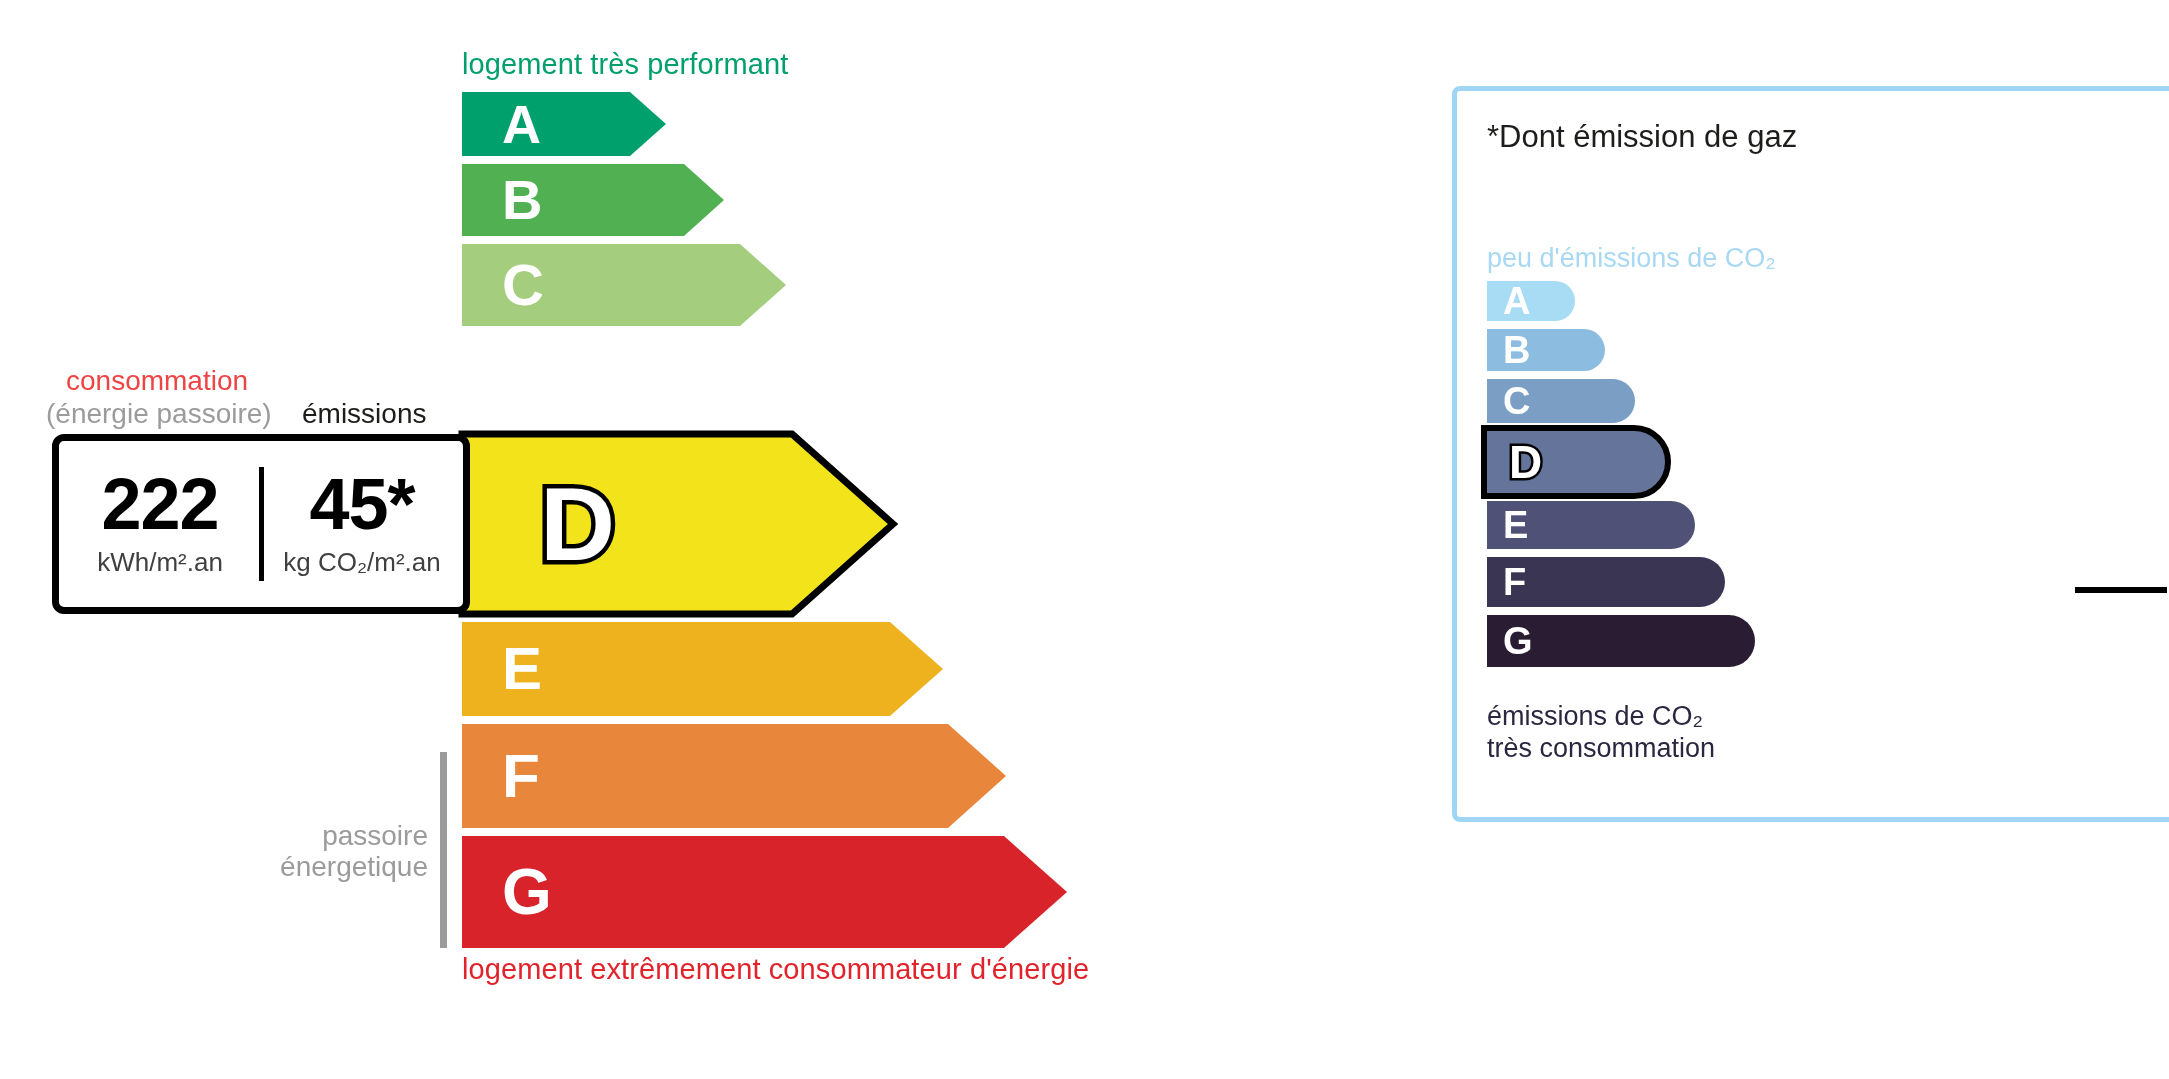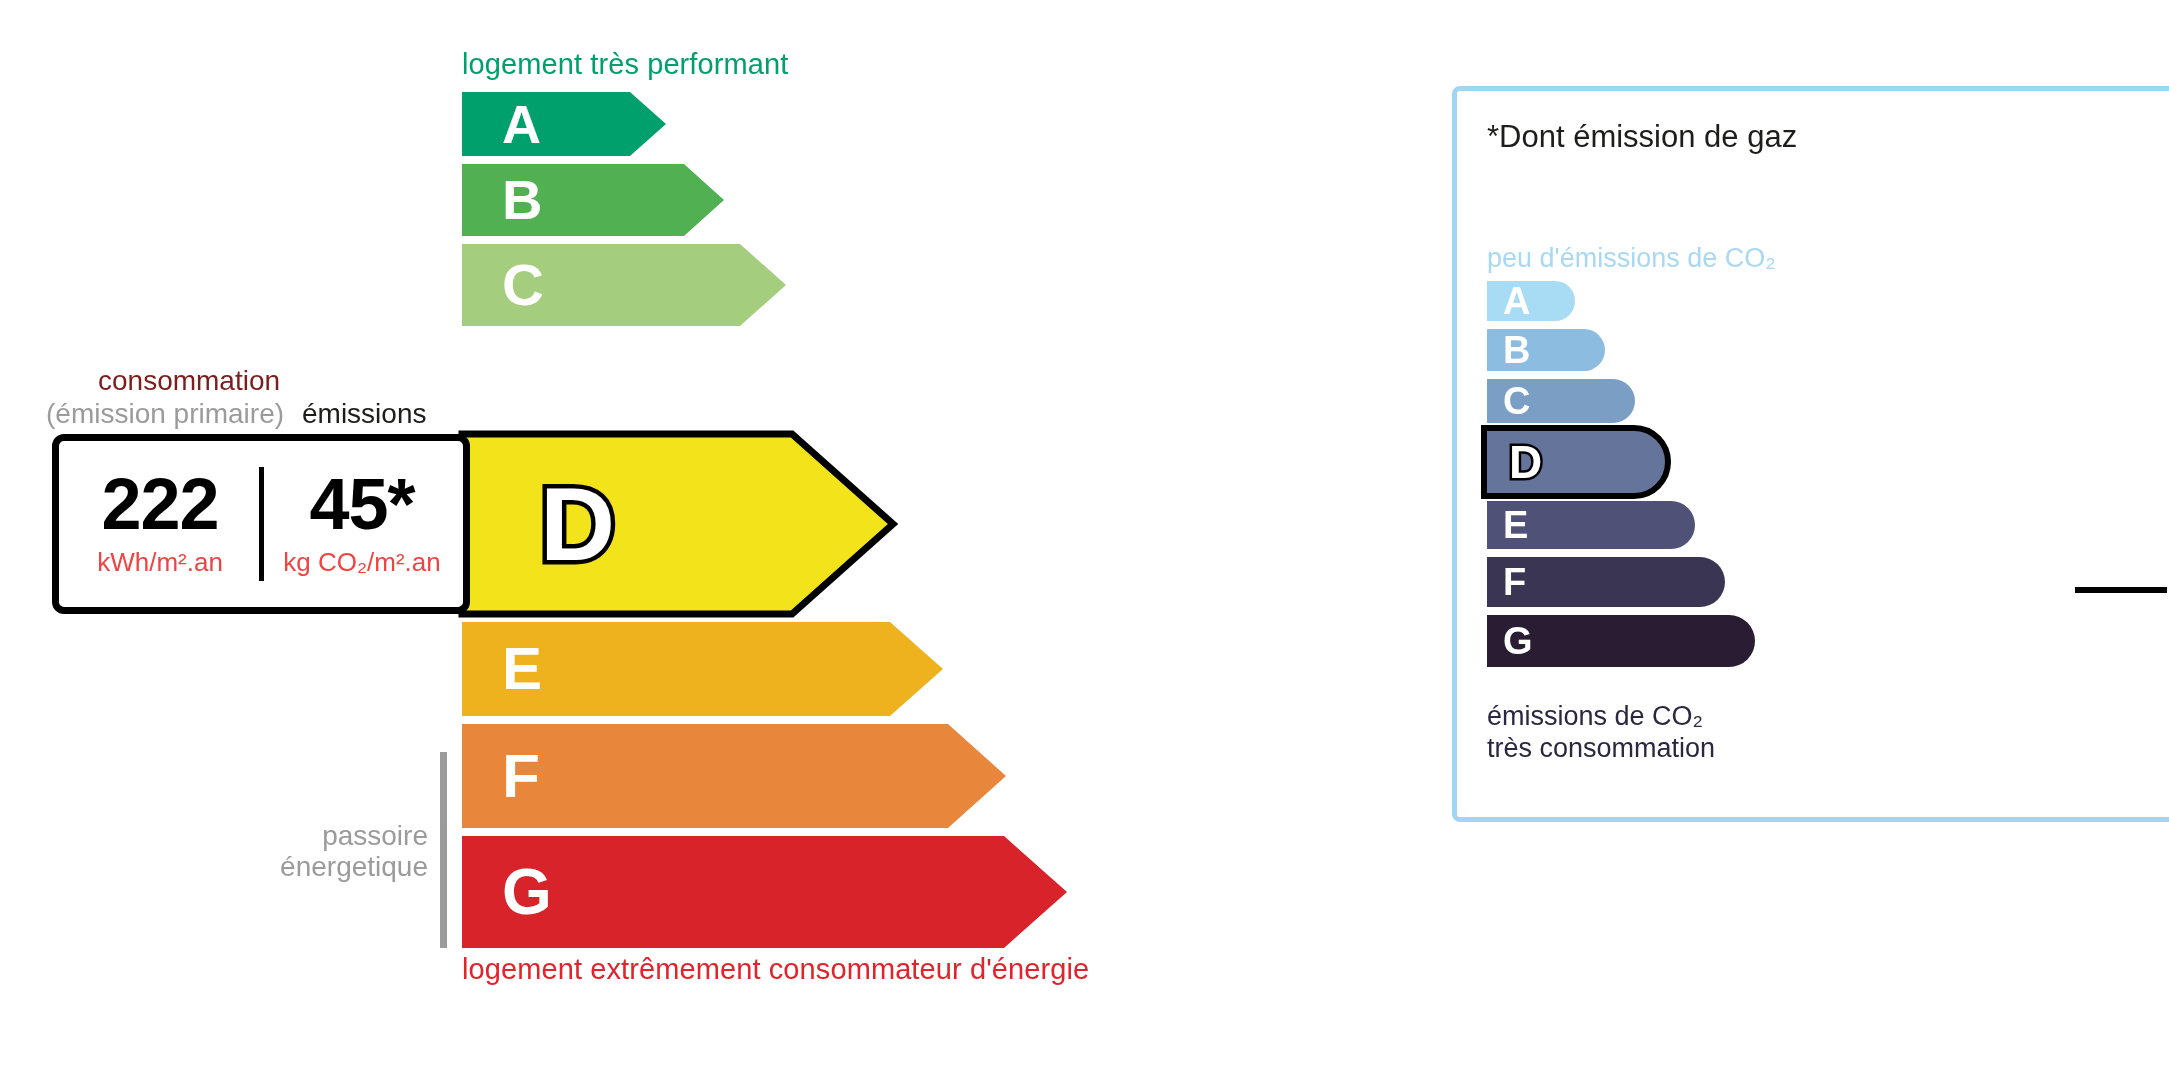--- a/index.html
+++ b/index.html
@@ -26,24 +26,24 @@
   #value-box{position:absolute;left:52px;top:434px;width:418px;height:180px;
              background:#ffffff;border:7px solid #000000;border-radius:12px;
              box-sizing:border-box;z-index:6;}
   #value-box .divider{position:absolute;left:50%;top:26px;bottom:26px;width:5px;
              background:#000000;transform:translateX(-2px);}
   .vcell{position:absolute;top:0;bottom:0;width:50%;display:flex;flex-direction:column;
          align-items:center;justify-content:center;}
   .vcell.left{left:0;align-items:center;}
   .vcell.right{right:0;}
   .vnum{font-size:72px;font-weight:bold;line-height:.95;letter-spacing:-1px;color:#000;}
-  .vunit{font-size:26px;margin-top:8px;color:#ef4444;white-space:nowrap;}
+  .vunit{font-size:26px;margin-top:8px;color:#404040;white-space:nowrap;}
 
   .hdr{position:absolute;font-size:28px;white-space:nowrap;}
-  #hdr-consommation{left:66px;top:365px;color:#7f1d1d;margin-left:32px;}
+  #hdr-consommation{left:66px;top:365px;color:#ef4444;}
   #hdr-energie{left:46px;top:398px;color:#9b9b9b;}
   #hdr-emissions{left:302px;top:398px;color:#1d1d1b;}
 
   #passoire-bar{position:absolute;left:440px;top:752px;width:7px;height:196px;
                 background:#9b9b9b;}
   #passoire-text{position:absolute;left:238px;top:820px;width:190px;text-align:right;
                  font-size:28px;line-height:1.12;color:#9b9b9b;}
 
   
   #co2-panel{position:absolute;left:1452px;top:86px;width:740px;height:736px;
@@ -117,21 +117,21 @@
         </div>
         <div class="row" style="top: 836px; height: 112px; width: 605px;">
           <svg width="605" height="112" viewBox="0 0 605 112" style="display:block;overflow:visible">
             <polygon points="0,0 542,0 605,56 542,112 0,112" fill="#d8232a"></polygon>
           </svg>
           <div class="letter" style="font-size: 64px;">G</div>
         </div>
       </div>
 
     <div class="hdr" id="hdr-consommation">consommation</div>
-    <div class="hdr" id="hdr-energie">(émission primaire)</div>
+    <div class="hdr" id="hdr-energie">(énergie passoire)</div>
     <div class="hdr" id="hdr-emissions">émissions</div>
 
     <div id="value-box">
       <div class="vcell left">
         <div class="vnum">222</div>
         <div class="vunit">kWh/m².an</div>
       </div>
       <div class="divider"></div>
       <div class="vcell right">
         <div class="vnum">45*</div>

